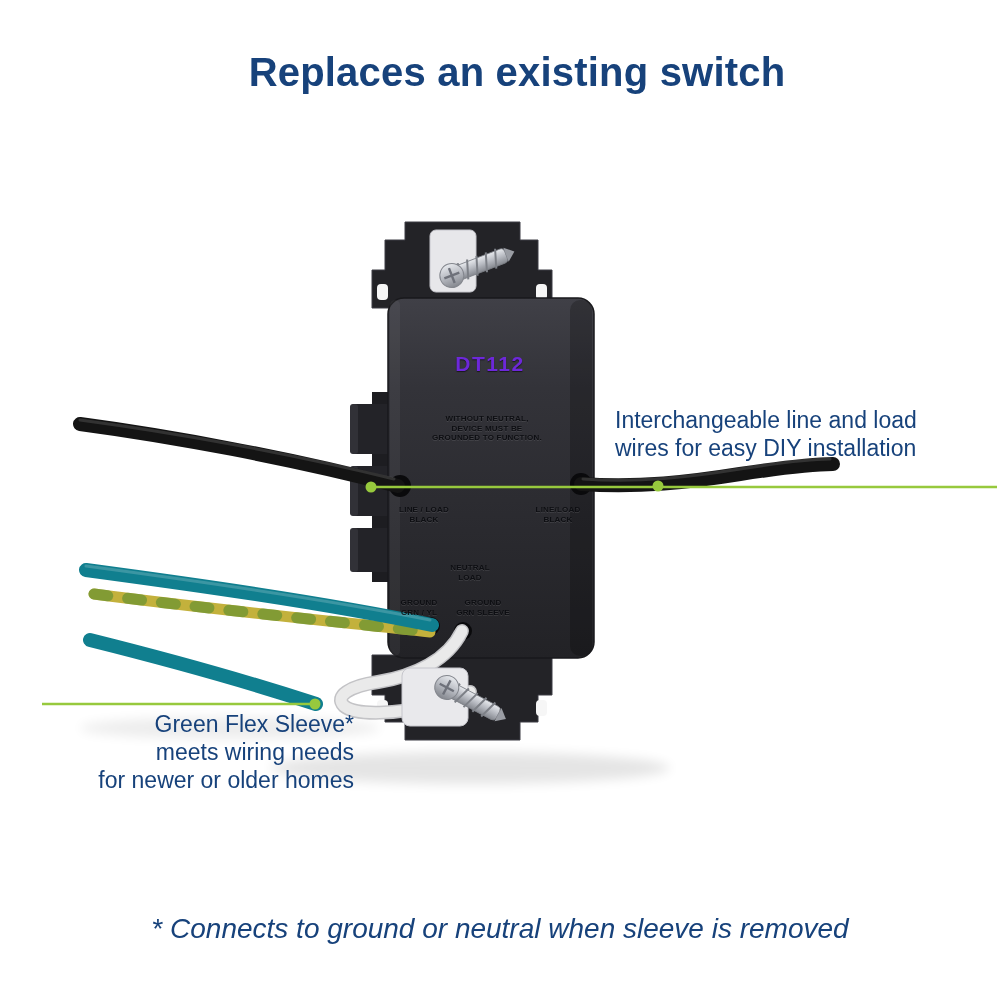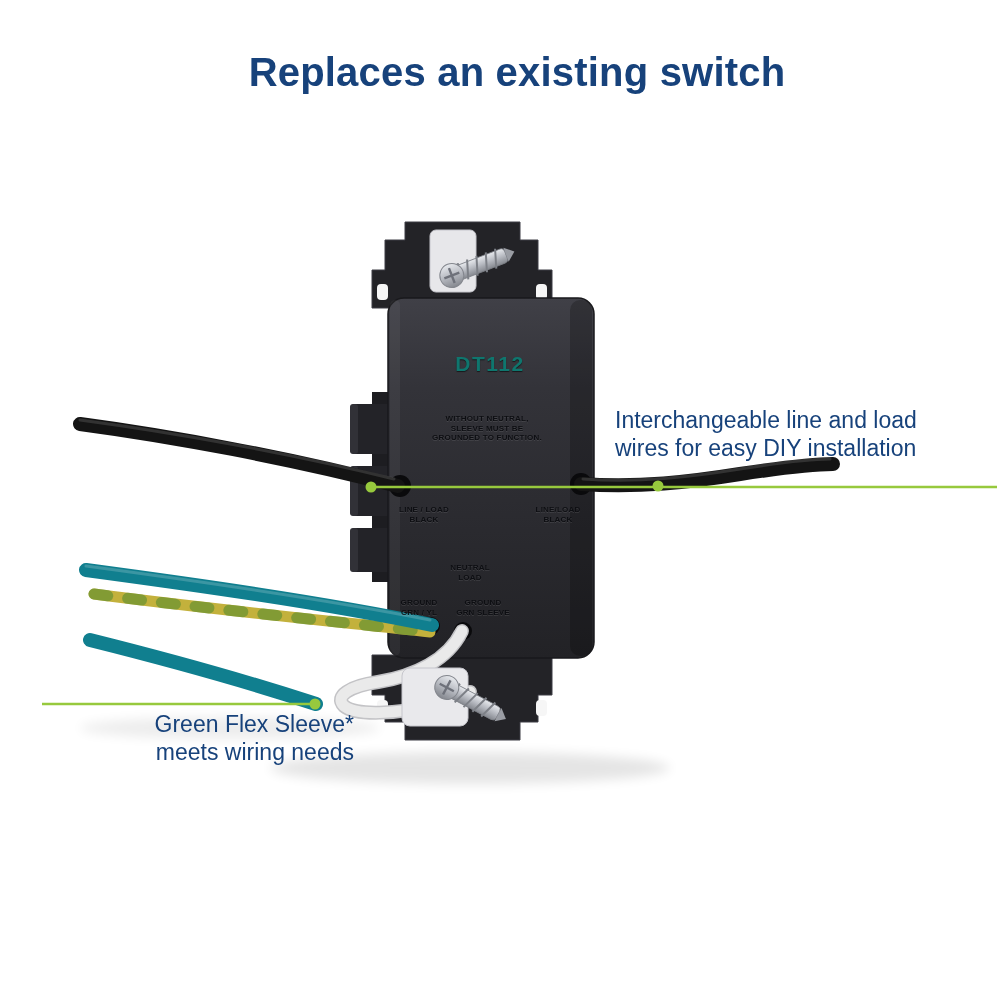--- a/index.html
+++ b/index.html
@@ -9,21 +9,21 @@
   .headline{position:absolute;top:50px;left:17px;width:1000px;margin:0;text-align:center;
             font-size:40px;font-weight:700;letter-spacing:.2px;color:var(--headline-navy,#17427B);}
   .callout{position:absolute;color:var(--headline-navy,#17427B);font-size:23px;line-height:28px;font-weight:400;}
   .callout span{display:block;}
   .callout-right{left:615px;top:406px;width:385px;text-align:left;}
   .callout-left{left:44px;top:710px;width:310px;text-align:right;}
   .footnote{position:absolute;top:913px;left:0;width:1000px;text-align:center;
             font-style:italic;font-size:28px;color:var(--headline-navy,#17427B);}
   .dev-label{position:absolute;transform:translateX(-50%);text-align:center;font-weight:700;}
   .dev-label span{display:block;}
-  .model{left:490px;top:352px;font-size:21px;letter-spacing:1.5px;color:#0f766e;
+  .model{left:490px;top:352px;font-size:21px;letter-spacing:1.5px;color:#6d28d9;
          text-shadow:0 1px 1px rgba(0,0,0,.55);}
   .tiny{font-size:8px;line-height:9.5px;letter-spacing:.2px;color:#0d0e12;
         text-shadow:0 1px 0 rgba(255,255,255,.10);}
 </style>
 </head>
 <body>
 
 <div class="stage">
 
   <svg class="art" viewBox="0 0 1000 1000" aria-hidden="true">
@@ -120,21 +120,21 @@
       <circle cx="315" cy="704" r="5.5" fill="#97C93D"></circle>
     </g>
   </svg>
 
   <h1 class="headline">Replaces an existing switch</h1>
 
   <div class="dev-label model">DT112</div>
 
   <div class="dev-label tiny" style="left:487px;top:414px;">
     <span>WITHOUT NEUTRAL,</span>
-    <span>SLEEVE MUST BE</span>
+    <span>DEVICE MUST BE</span>
     <span>GROUNDED TO FUNCTION.</span>
   </div>
 
   <div class="dev-label tiny" style="left:424px;top:505px;">
     <span>LINE / LOAD</span>
     <span>BLACK</span>
   </div>
 
   <div class="dev-label tiny" style="left:558px;top:505px;">
     <span>LINE/LOAD</span>
@@ -157,16 +157,18 @@
   </div>
 
   <div class="callout callout-right">
     <span>Interchangeable line and load</span>
     <span>wires for easy DIY installation</span>
   </div>
 
   <div class="callout callout-left">
     <span>Green Flex Sleeve*</span>
     <span>meets wiring needs</span>
+    <span>for newer or older homes</span>
   </div>
 
+  <div class="footnote">* Connects to ground or neutral when sleeve is removed</div>
 
 </div>
 
 </body></html>

